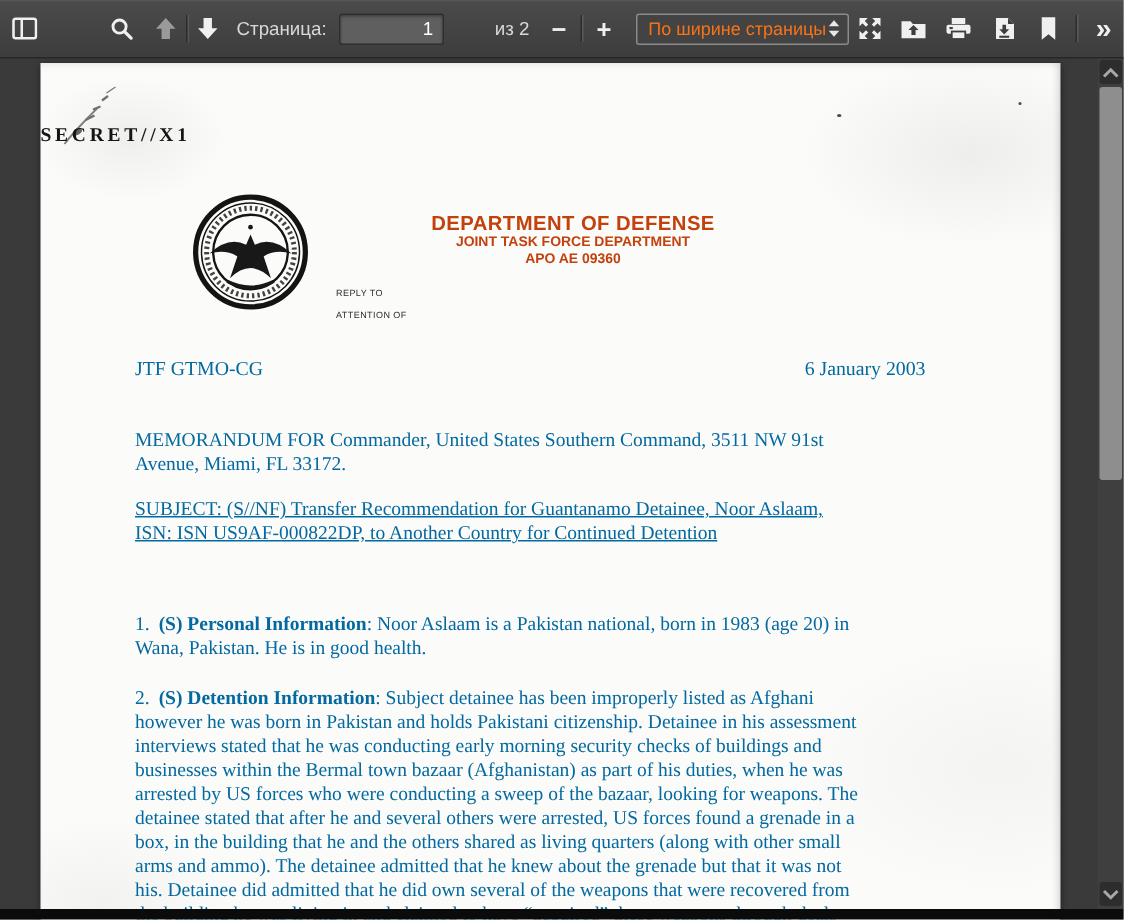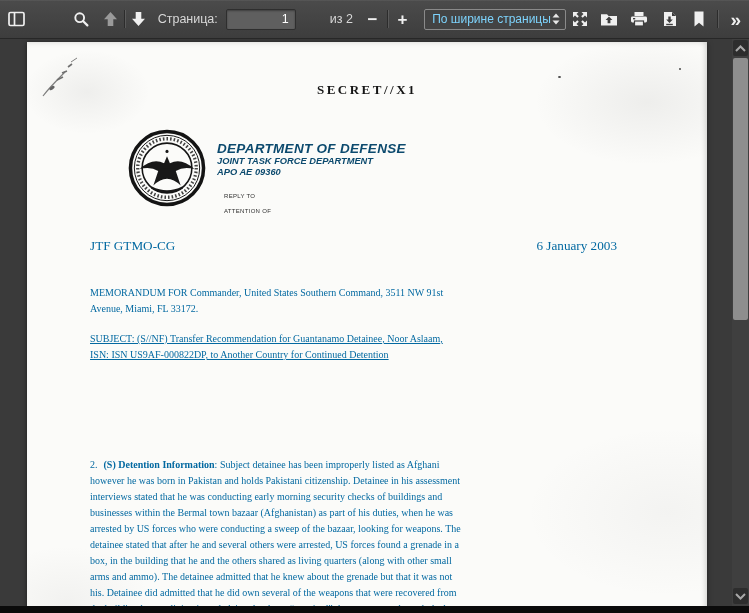--- a/index.html
+++ b/index.html
@@ -36,21 +36,21 @@
     box-shadow:inset 0 1px 2px rgba(0,0,0,.35);
     color:#fff;font-size:12.5px;text-align:right;padding:0 6px;
     font-family:"Liberation Sans",sans-serif;
   }
   .zoom-select{
     width:148px;height:21px;margin-left:12px;
     background:#434343;border:1px solid #8a8a8a;border-radius:2px;
     display:flex;align-items:center;justify-content:space-between;
     padding:0 4px 0 7px;box-sizing:border-box;
   }
-  .zoom-select span{font-size:12px;color:#7dd3fc;white-space:nowrap;overflow:hidden;}
+  .zoom-select span{font-size:12px;color:#f97316;white-space:nowrap;overflow:hidden;}
   .dim svg path{fill:#9a9a9a;}
   
   .m-toggle{margin-left:7px;}
   .m-search{margin-left:45px;}
   .m-up{margin-left:10px;}
   .m-sep1{margin:0 4px;}
   .m-label{margin-left:10px;}
   .m-count{margin-left:7px;padding-left:27px;}
   .m-minus{margin-left:10px;}
   .m-sep2{margin:0 5px;}
@@ -72,40 +72,40 @@
     content:"";position:absolute;inset:0;pointer-events:none;
     background:
       radial-gradient(90px 60px at 60px 50px, rgba(90,90,90,.08), transparent 70%),
       radial-gradient(160px 90px at 620px 60px, rgba(120,120,120,.10), transparent 70%),
       radial-gradient(200px 120px at 640px 470px, rgba(120,120,120,.06), transparent 70%),
       radial-gradient(120px 80px at 40px 560px, rgba(120,120,120,.07), transparent 70%);
   }
   .scan-mark{position:absolute;left:8px;top:8px;opacity:.75;}
   .speck{position:absolute;width:3px;height:2px;background:#4a4a4a;border-radius:50%;}
   .classification{
-    position:absolute;top:40px;left:0;width:100%;text-align:center;
+    position:absolute;top:40px;left:0;width:100%;
     font-family:"Liberation Serif",serif;font-weight:bold;font-size:13px;
     letter-spacing:2.5px;color:#151515;
   }
   .seal{position:absolute;left:101px;top:87px;width:78px;height:78px;}
   .reply{
     position:absolute;left:197px;top:151px;
     font-size:6px;color:#2e2e2e;letter-spacing:.3px;line-height:1;
   }
   .reply span{display:block;}
   .reply span + span{margin-top:9px;}
-  .hq{position:absolute;left:190px;top:99px;width:330px;color:#0c4a6e;font-style:italic;}
+  .hq{position:absolute;left:190px;top:99px;width:330px;text-align:center;color:#c2410c;}
   .hq1{font-size:13.5px;font-weight:bold;letter-spacing:.3px;line-height:15px;}
   .hq2{font-size:9.3px;font-weight:bold;line-height:11px;}
   .office,.date,.body{font-family:"Liberation Serif",serif;color:#0369a1;}
   .office{position:absolute;left:63px;top:196px;font-size:13.2px;}
   .date{position:absolute;right:90px;top:196px;font-size:13.2px;}
   .body{
     position:absolute;left:63px;width:622px;
-    font-size:10px;line-height:16px;white-space:pre-line;
+    font-size:13px;line-height:16px;white-space:pre-line;
   }
   .memo{top:243px;}
   .subject{top:289px;text-decoration:underline;}
   .para1{top:350px;}
   .para2{top:399px;}
   .plabel{margin-left:5px;}
   .pnum{margin-right:1px;}
   
   .scrollbar{position:absolute;top:0;right:0;bottom:7px;width:17px;background:#3f3f3f;}
   .sb-btn{
@@ -244,20 +244,24 @@
 
       <div class="office">JTF GTMO-CG</div>
       <div class="date">6 January 2003</div>
 
       <div class="body memo">MEMORANDUM FOR Commander, United States Southern Command, 3511 NW 91st
 Avenue, Miami, FL 33172.</div>
 
       <div class="body subject">SUBJECT:  (S//NF) Transfer Recommendation for Guantanamo Detainee, Noor Aslaam,
 ISN: ISN US9AF-000822DP, to Another Country for Continued Detention</div>
 
+      <div class="body para1">
+        <span class="pnum">1.</span><b class="plabel">(S) Personal Information</b><span>:  Noor Aslaam is a Pakistan national, born in 1983 (age 20) in
+Wana, Pakistan.  He is in good health.</span>
+      </div>
 
       <div class="body para2">
         <span class="pnum">2.</span><b class="plabel">(S) Detention Information</b><span>:  Subject detainee has been improperly listed as Afghani
 however he was born in Pakistan and holds Pakistani citizenship.  Detainee in his assessment
 interviews stated that he was conducting early morning security checks of buildings and
 businesses within the Bermal town bazaar (Afghanistan) as part of his duties, when he was
 arrested by US forces who were conducting a sweep of the bazaar, looking for weapons.  The
 detainee stated that after he and several others were arrested, US forces found a grenade in a
 box, in the building that he and the others shared as living quarters (along with other small
 arms and ammo).  The detainee admitted that he knew about the grenade but that it was not

